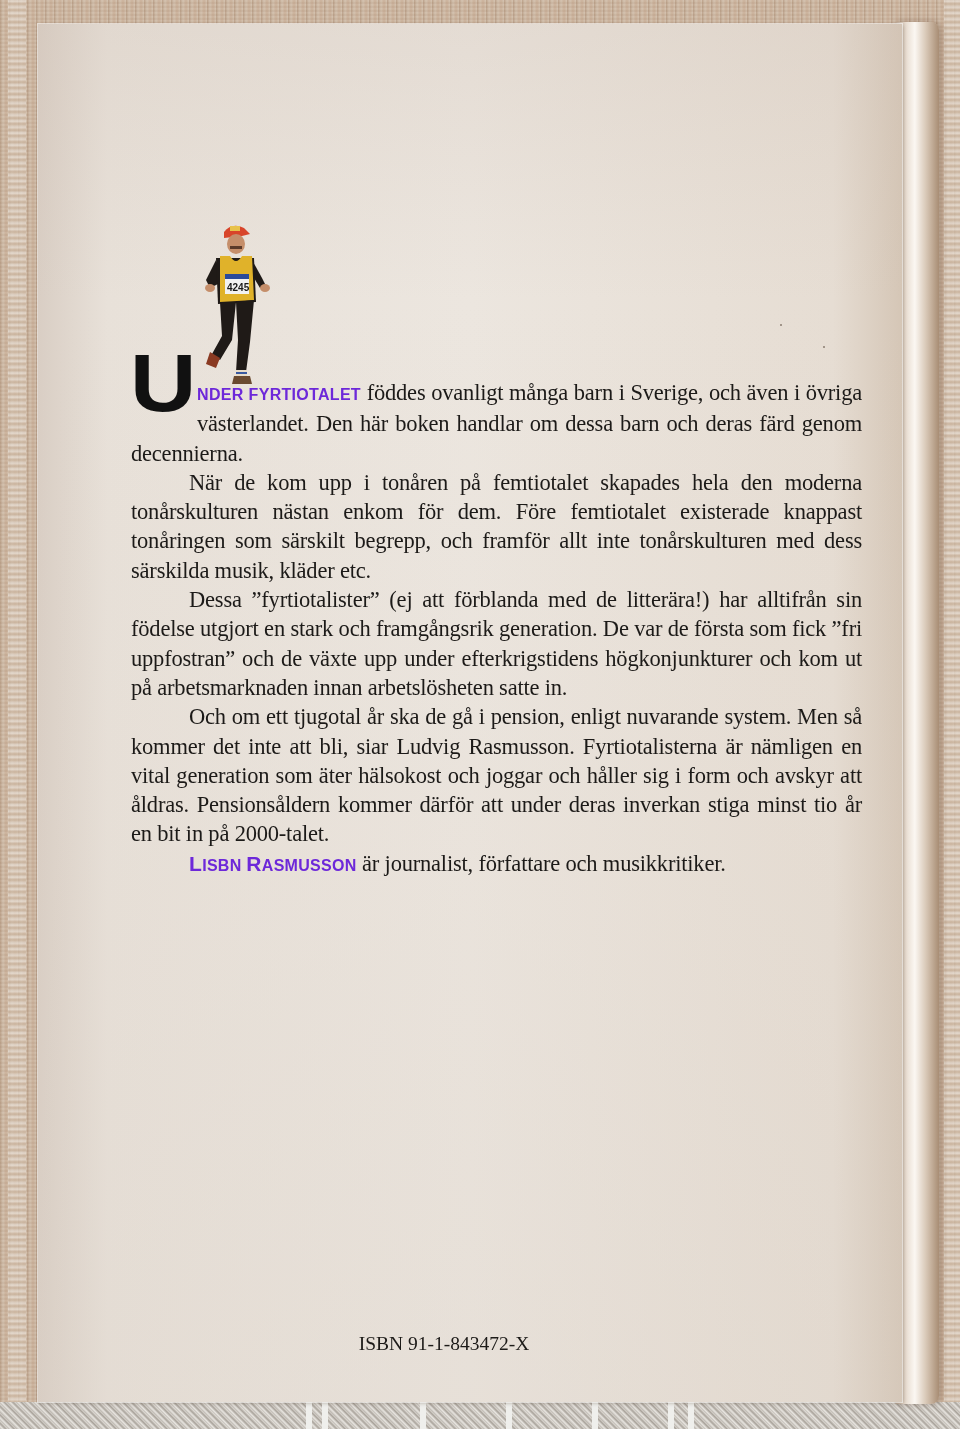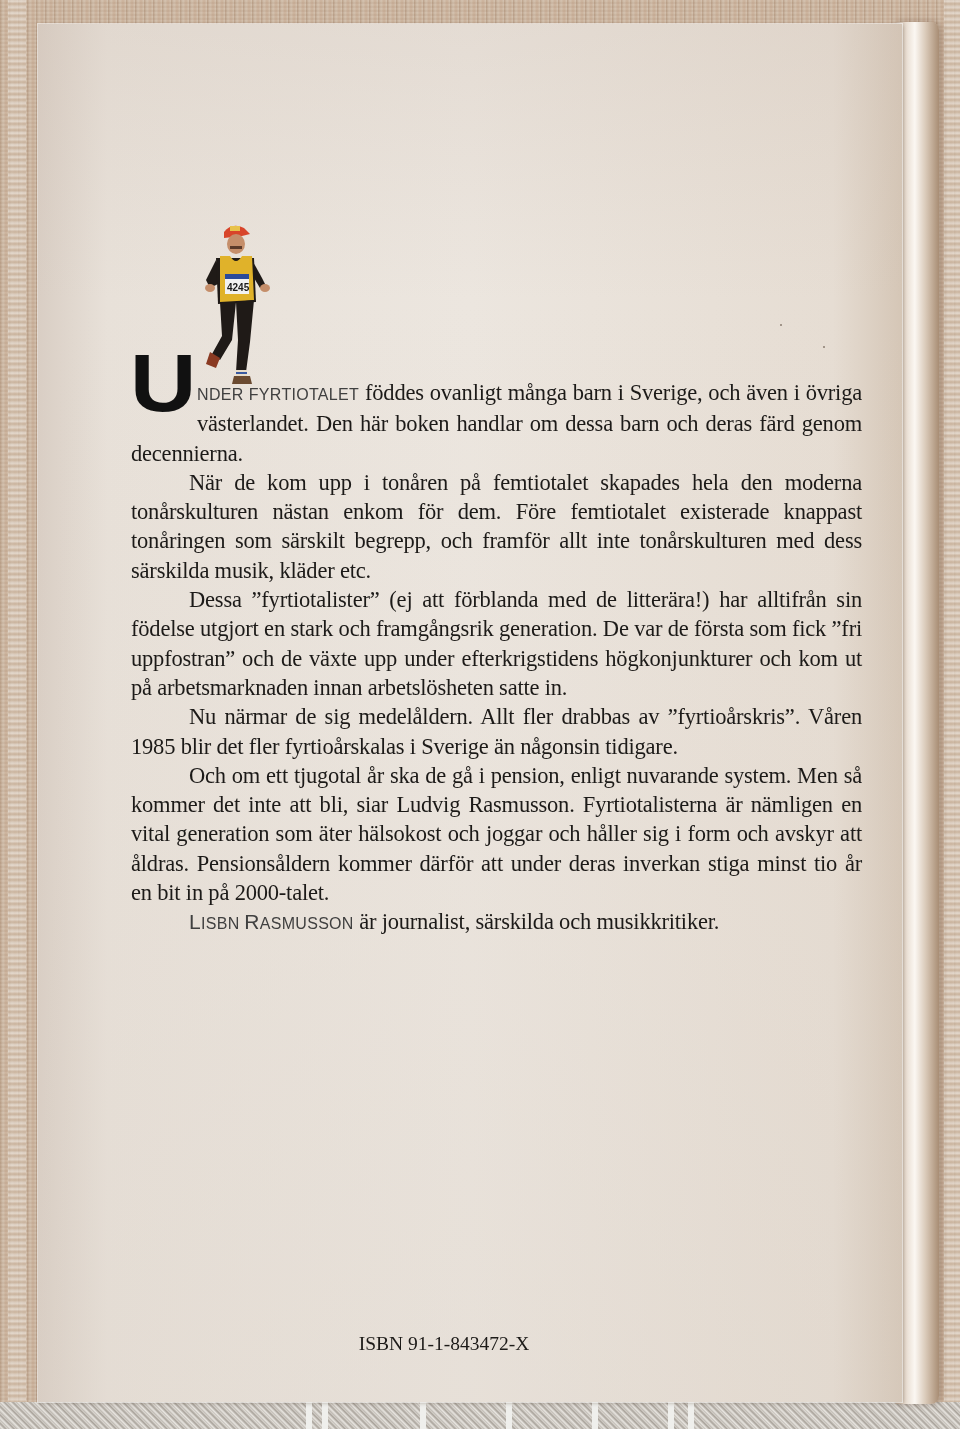--- a/index.html
+++ b/index.html
@@ -45,22 +45,22 @@
   }
   .text-block p { margin:0; text-indent:58px; }
   .text-block p.first { text-indent:0; }
   .dropcap {
     float:left; font-family:"Liberation Sans","DejaVu Sans",sans-serif;
     font-weight:900; font-size:82px; line-height:62px; height:58px;
     margin:-26px 2px 0 -1px; color:#111; transform:scaleX(1.12); transform-origin:left;
     padding-right:6px;
   }
   .smallcaps {
-    font-family:"Liberation Sans","DejaVu Sans",sans-serif; font-weight:normal;
-    font-size:16px; letter-spacing:0.3px; color:#404040;
+    font-family:"Liberation Sans","DejaVu Sans",sans-serif; font-weight:bold;
+    font-size:16px; letter-spacing:0.3px; color:#6d28d9;
   }
   .author-line .smallcaps .big { font-size:21px; }
   .isbn {
     position:absolute; left:0; right:0; top:1333px; text-align:center;
     font-size:19.5px; color:#1c1a18; padding-left:60px;
   }
   .isbn-wrap { position:absolute; left:38px; width:752px; top:0; height:1429px; }
   .speck { position:absolute; width:2px; height:2px; background:#8a7c70; border-radius:50%; }
 </style>
 </head>
@@ -112,20 +112,19 @@
   <rect x="38" y="148" width="11" height="6" fill="#e8dcc8"></rect>
   <rect x="38" y="150" width="11" height="2" fill="#3a5aa0"></rect>
   <path d="M36 154 L52 154 L54 162 L34 162 Z" fill="#6a4a30"></path>
   <path d="M12 130 L22 136 L18 146 L8 142 Z" fill="#8a3a22"></path>
 </svg>
 
 <div class="text-block">
   <p class="first"><span class="dropcap">U</span><span class="smallcaps">NDER FYRTIOTALET</span><span> föddes ovanligt många barn i Sverige, och även i övriga västerlandet. Den här boken handlar om dessa barn och deras färd genom decennierna.</span></p>
   <p>När de kom upp i tonåren på femtiotalet skapades hela den moderna tonårskulturen nästan enkom för dem. Före femtiotalet existerade knappast tonåringen som särskilt begrepp, och framför allt inte tonårskulturen med dess särskilda musik, kläder etc.</p>
   <p>Dessa ”fyrtiotalister” (ej att förblanda med de litterära!) har alltifrån sin födelse utgjort en stark och framgångsrik generation. De var de första som fick ”fri uppfostran” och de växte upp under efterkrigstidens högkonjunkturer och kom ut på arbetsmarknaden innan arbetslösheten satte in.</p>
-  <p>Nu närmar de sig medelåldern. Allt fler drabbas av ”fyrtioårs­kris”. Våren 1985 blir det fler fyrtioårskalas i Sverige än någonsin tidigare.</p>
   <p>Och om ett tjugotal år ska de gå i pension, enligt nuvarande system. Men så kommer det inte att bli, siar Ludvig Rasmusson. Fyrtiotalisterna är nämligen en vital generation som äter hälsokost och joggar och håller sig i form och avskyr att åldras. Pensionsåldern kommer därför att under deras inverkan stiga minst tio år en bit in på 2000-talet.</p>
-  <p class="author-line"><span class="smallcaps"><span class="big">L</span><span>ISBN</span> <span class="big">R</span><span>ASMUSSON</span></span><span> är journalist, särskilda och musikkritiker.</span></p>
+  <p class="author-line"><span class="smallcaps"><span class="big">L</span><span>ISBN</span> <span class="big">R</span><span>ASMUSSON</span></span><span> är journalist, författare och musikkritiker.</span></p>
 </div>
 
 <div class="isbn-wrap">
   <div class="isbn">ISBN 91-1-843472-X</div>
 </div>
 
 </body></html>

